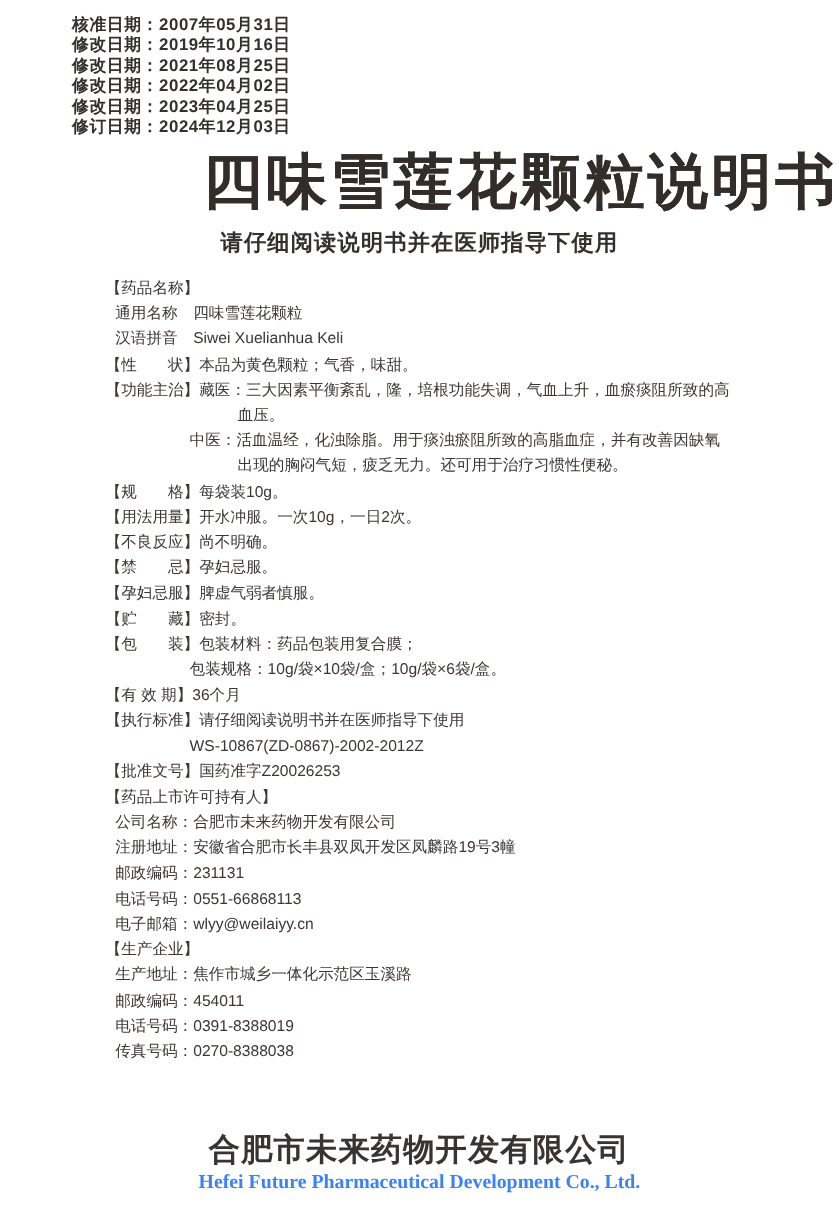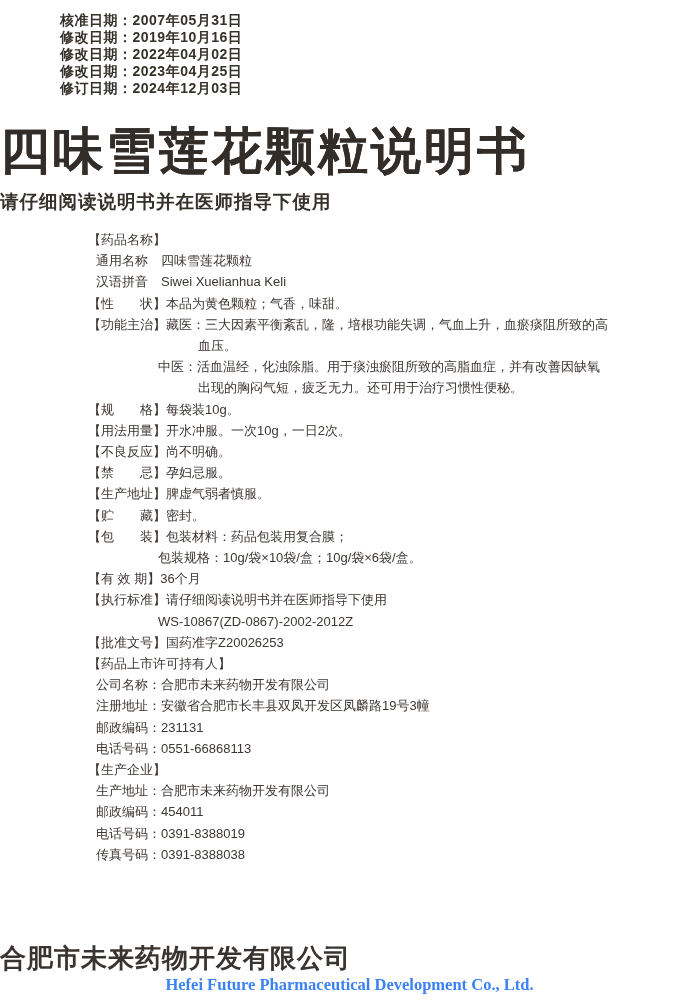--- a/index.html
+++ b/index.html
@@ -8,57 +8,58 @@
     color:#3d3633; font-family:"Liberation Sans", sans-serif; overflow:hidden;
   }
   .dates {
     position:absolute; left:60px; top:12px;
     font-size:14px; font-weight:700; line-height:17px; letter-spacing:0.5px;
     color:#353029;
   }
   .date-row { white-space:pre; }
   .title {
     position:absolute; left:0; right:0; top:118px; margin:0;
-    text-align:left; font-size:50px; font-weight:900; letter-spacing:3px;
+    text-align:right; font-size:50px; font-weight:900; letter-spacing:3px;
     color:#332d2a; white-space:nowrap;
     text-shadow:0 0 0.5px #332d2a;
   }
   .subtitle {
     position:absolute; left:0; right:0; top:189px;
-    text-align:left; font-size:18.5px; font-weight:700; letter-spacing:1px;
+    text-align:center; font-size:18.5px; font-weight:700; letter-spacing:1px;
     color:#353029;
   }
   .content {
     position:absolute; left:88px; top:229px; right:20px;
     font-size:13px; line-height:21.2px; color:#3d3633;
   }
   .ln { white-space:pre; }
   .sub  { padding-left:8px; }
   .ind1 { padding-left:70px; }
   .ind2 { padding-left:110px; }
   .footer-cn {
     position:absolute; left:0; right:0; top:941px;
-    text-align:left; font-family:"Liberation Serif", serif;
+    text-align:center; font-family:"Liberation Serif", serif;
     font-weight:700; font-size:26px; letter-spacing:1px; color:#3a3431;
     white-space:nowrap;
   }
   .footer-en {
     position:absolute; left:0; right:0; top:975px;
     text-align:center; font-family:"Liberation Serif", serif;
     font-weight:700; font-size:16.5px; color:#3b82f6; white-space:nowrap;
   }
 </style>
 </head>
 <body>
 
 <div class="page">
 
   <div class="dates">
     <div class="date-row"><span>核准日期：</span><span>2007年05月31日</span></div>
     <div class="date-row"><span>修改日期：</span><span>2019年10月16日</span></div>
+    <div class="date-row"><span>修改日期：</span><span>2021年08月25日</span></div>
     <div class="date-row"><span>修改日期：</span><span>2022年04月02日</span></div>
     <div class="date-row"><span>修改日期：</span><span>2023年04月25日</span></div>
     <div class="date-row"><span>修订日期：</span><span>2024年12月03日</span></div>
   </div>
 
   <h1 class="title">四味雪莲花颗粒说明书</h1>
   <div class="subtitle">请仔细阅读说明书并在医师指导下使用</div>
 
   <div class="content">
     <div class="ln">【药品名称】</div>
@@ -66,36 +67,37 @@
     <div class="ln sub">汉语拼音　Siwei Xuelianhua Keli</div>
     <div class="ln">【性　　状】本品为黄色颗粒；气香，味甜。</div>
     <div class="ln">【功能主治】藏医：三大因素平衡紊乱，隆，培根功能失调，气血上升，血瘀痰阻所致的高</div>
     <div class="ln ind2">血压。</div>
     <div class="ln ind1">中医：活血温经，化浊除脂。用于痰浊瘀阻所致的高脂血症，并有改善因缺氧</div>
     <div class="ln ind2">出现的胸闷气短，疲乏无力。还可用于治疗习惯性便秘。</div>
     <div class="ln">【规　　格】每袋装10g。</div>
     <div class="ln">【用法用量】开水冲服。一次10g，一日2次。</div>
     <div class="ln">【不良反应】尚不明确。</div>
     <div class="ln">【禁　　忌】孕妇忌服。</div>
-    <div class="ln">【生产地址】脾虚气弱者慎服。</div>
+    <div class="ln">【孕妇忌服】脾虚气弱者慎服。</div>
     <div class="ln">【贮　　藏】密封。</div>
     <div class="ln">【包　　装】包装材料：药品包装用复合膜；</div>
     <div class="ln ind1">包装规格：10g/袋×10袋/盒；10g/袋×6袋/盒。</div>
     <div class="ln">【有 效 期】36个月</div>
     <div class="ln">【执行标准】请仔细阅读说明书并在医师指导下使用</div>
     <div class="ln ind1">WS-10867(ZD-0867)-2002-2012Z</div>
     <div class="ln">【批准文号】国药准字Z20026253</div>
     <div class="ln">【药品上市许可持有人】</div>
     <div class="ln sub">公司名称：合肥市未来药物开发有限公司</div>
     <div class="ln sub">注册地址：安徽省合肥市长丰县双凤开发区凤麟路19号3幢</div>
     <div class="ln sub">邮政编码：231131</div>
     <div class="ln sub">电话号码：0551-66868113</div>
+    <div class="ln sub">电子邮箱：wlyy@weilaiyy.cn</div>
     <div class="ln">【生产企业】</div>
-    <div class="ln sub">生产地址：合肥市未来药物开发有限公司</div>
+    <div class="ln sub">生产地址：焦作市城乡一体化示范区玉溪路</div>
     <div class="ln sub">邮政编码：454011</div>
     <div class="ln sub">电话号码：0391-8388019</div>
-    <div class="ln sub">传真号码：0391-8388038</div>
+    <div class="ln sub">传真号码：0270-8388038</div>
   </div>
 
   <div class="footer-cn">合肥市未来药物开发有限公司</div>
   <div class="footer-en">Hefei Future Pharmaceutical Development Co., Ltd.</div>
 
 </div>
 
 </body></html>

